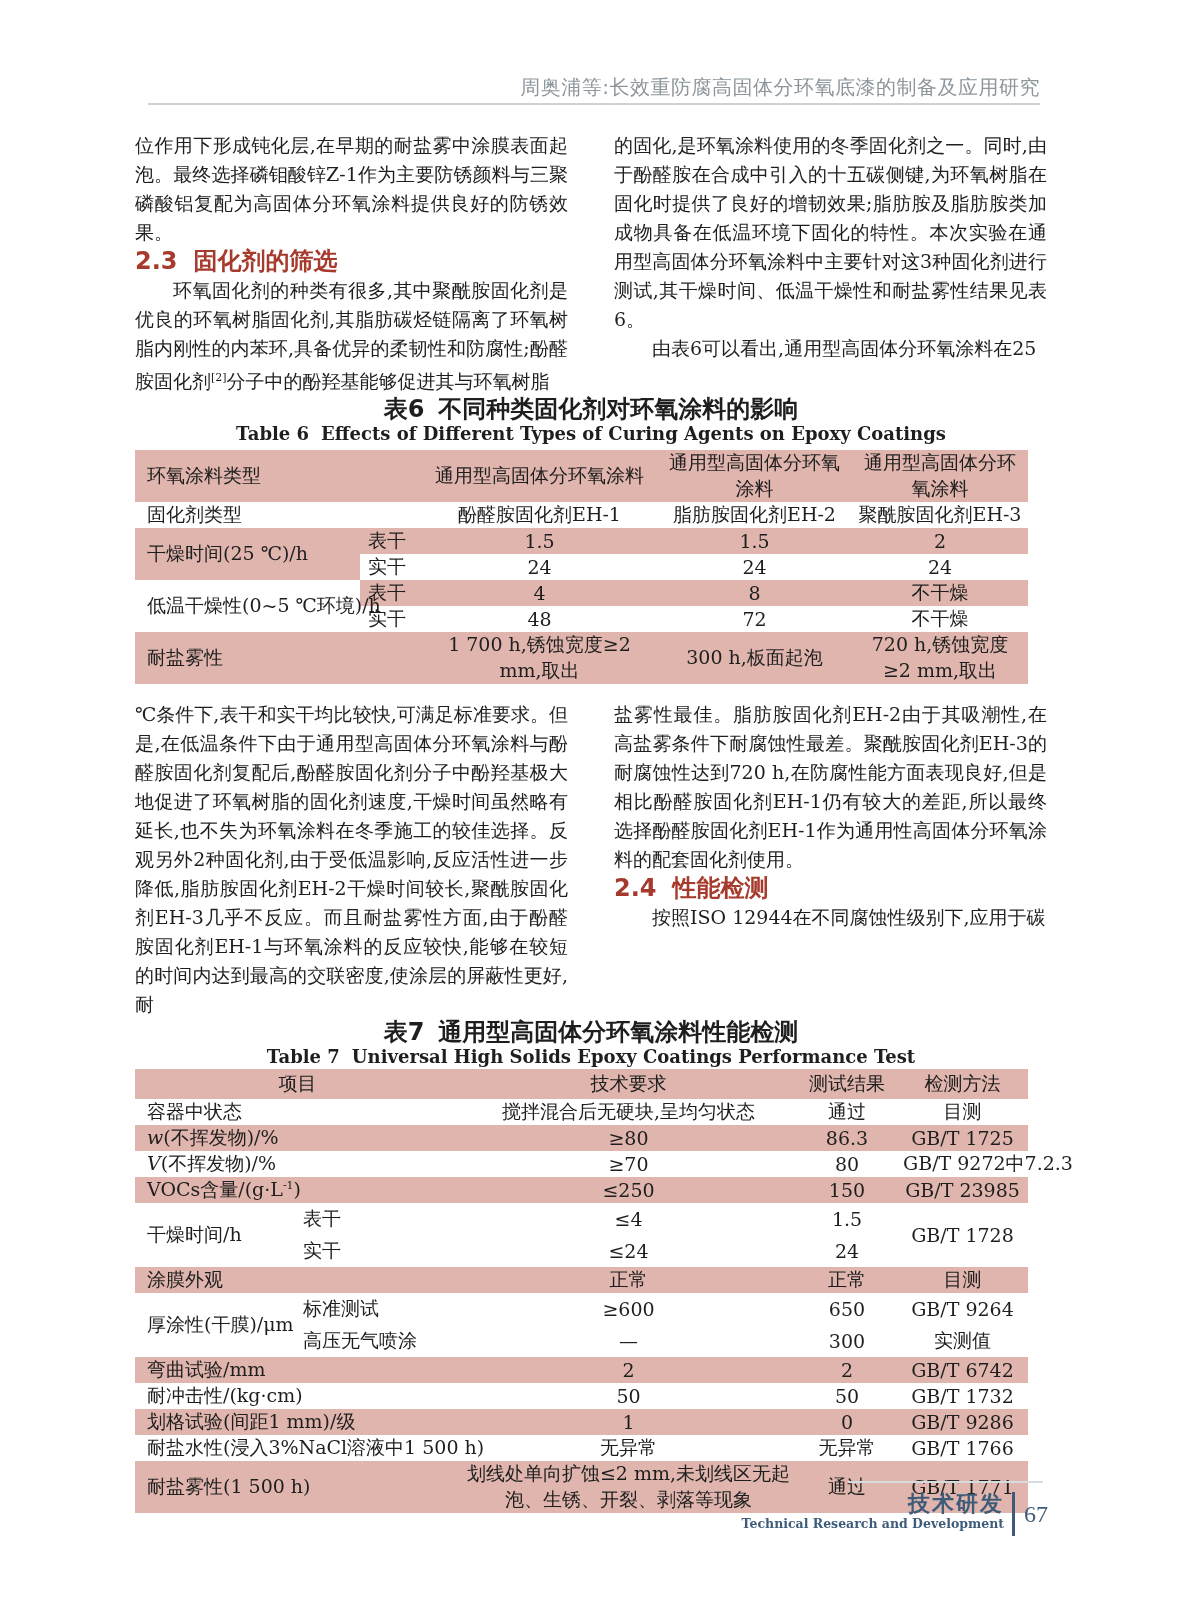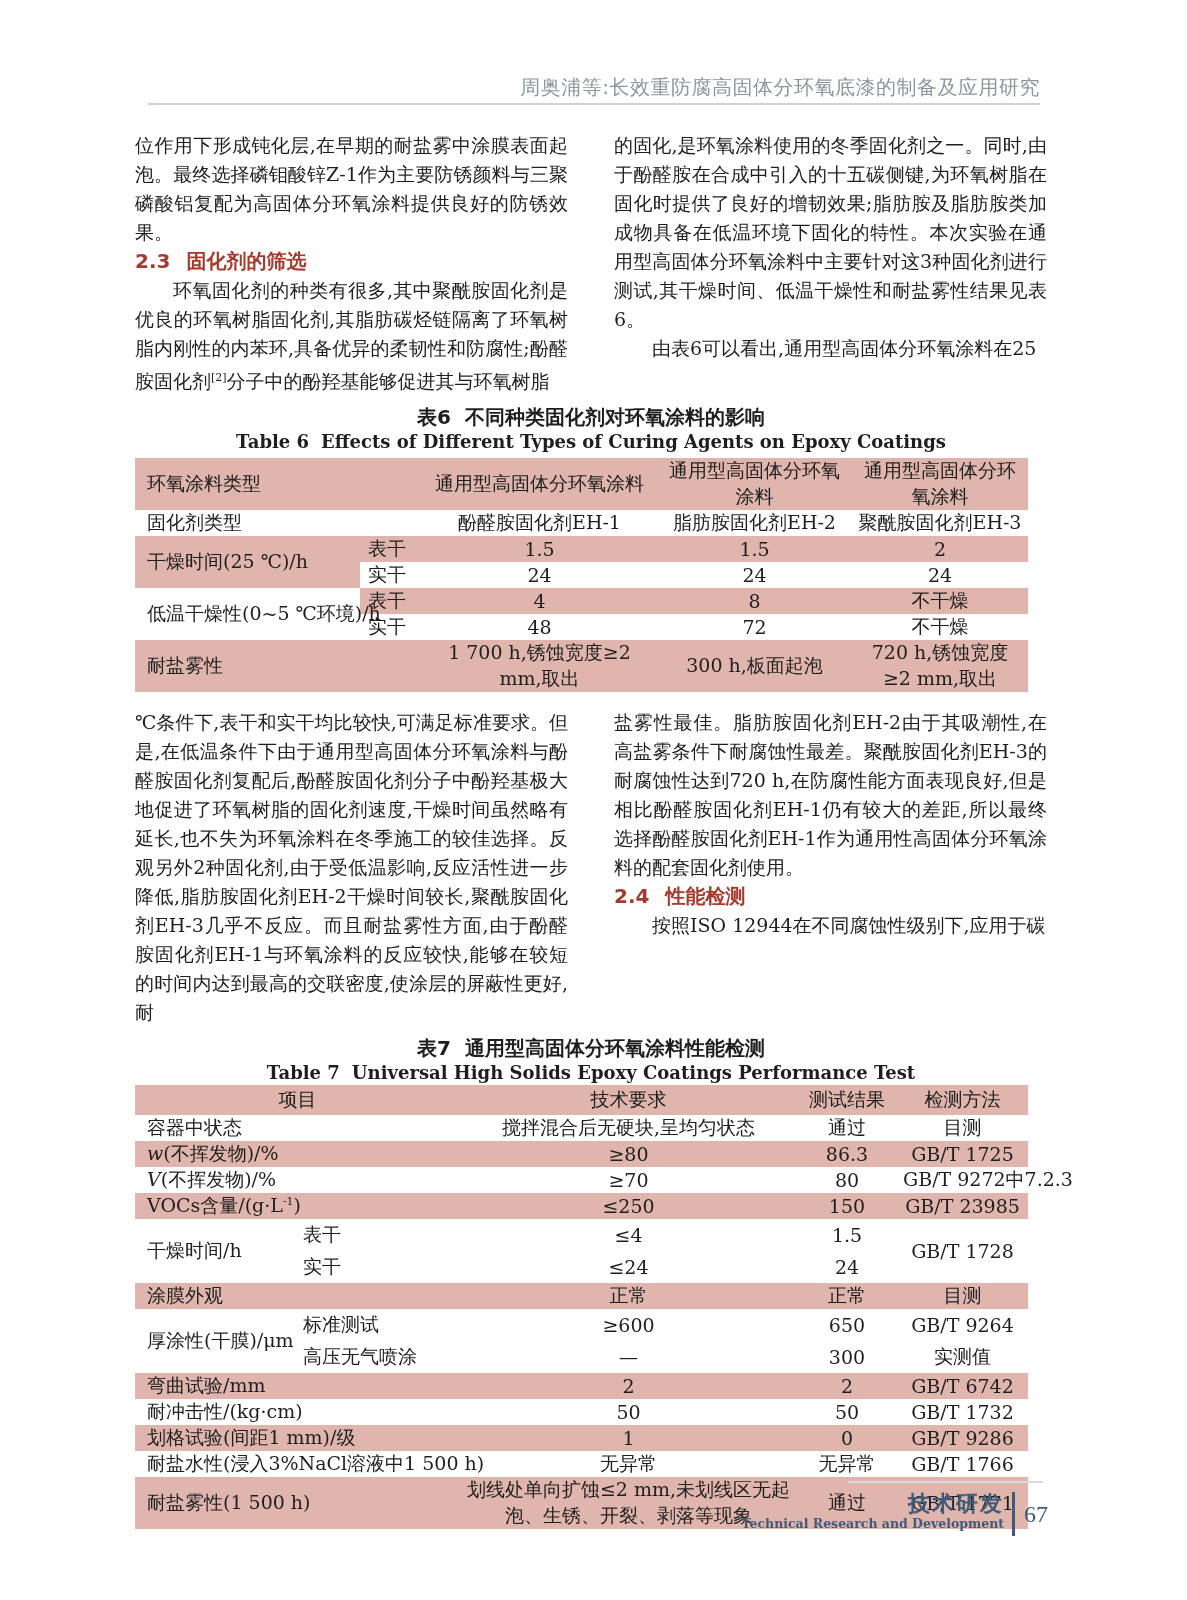--- a/index.html
+++ b/index.html
@@ -16,27 +16,27 @@
 
   .content { position:absolute; left:135px; top:131px; width:912px; }
   .cols { display:flex; gap:46px;justify-content:flex-end; }
   .col { width:437px; font-size:19px; line-height:29px; text-align:justify; }
   .col p { margin:0; }
   .indent { text-indent:2em; }
   sup.ref { font-size:11px; vertical-align:super; }
 
   .sec-heading {
     font-family:"DejaVu Sans","Liberation Sans",sans-serif;
-    font-weight:bold; color:#a63a2c; font-size:20px; line-height:29px; text-align:left;
+    font-weight:bold; color:#a63a2c; font-size:24px; line-height:29px; text-align:left;
   }
   .sec-heading .num { margin-right:16px; }
 
   .tbl-caption-zh {
     text-align:center; font-family:"DejaVu Sans","Liberation Sans",sans-serif;
-    font-weight:bold; font-size:20px; line-height:26px; margin-top:8px;
+    font-weight:bold; font-size:24px; line-height:26px; 
   }
   .tbl-caption-zh .cap-label { margin-right:14px; }
   .tbl-caption-en { text-align:center; font-weight:bold; font-size:18px; line-height:24px; }
   .tbl-caption-en .cap-label { margin-right:12px; }
 
   table { border-collapse:collapse; width:893px; table-layout:fixed; font-size:19px; margin:0; }
   td { padding:0 6px; text-align:center; vertical-align:middle; white-space:normal; }
   td.lbl { text-align:left; padding-left:12px; white-space:nowrap; }
   td.sub { text-align:left; padding-left:8px; white-space:nowrap; }
   .pink { background:#dfb5ad; }

